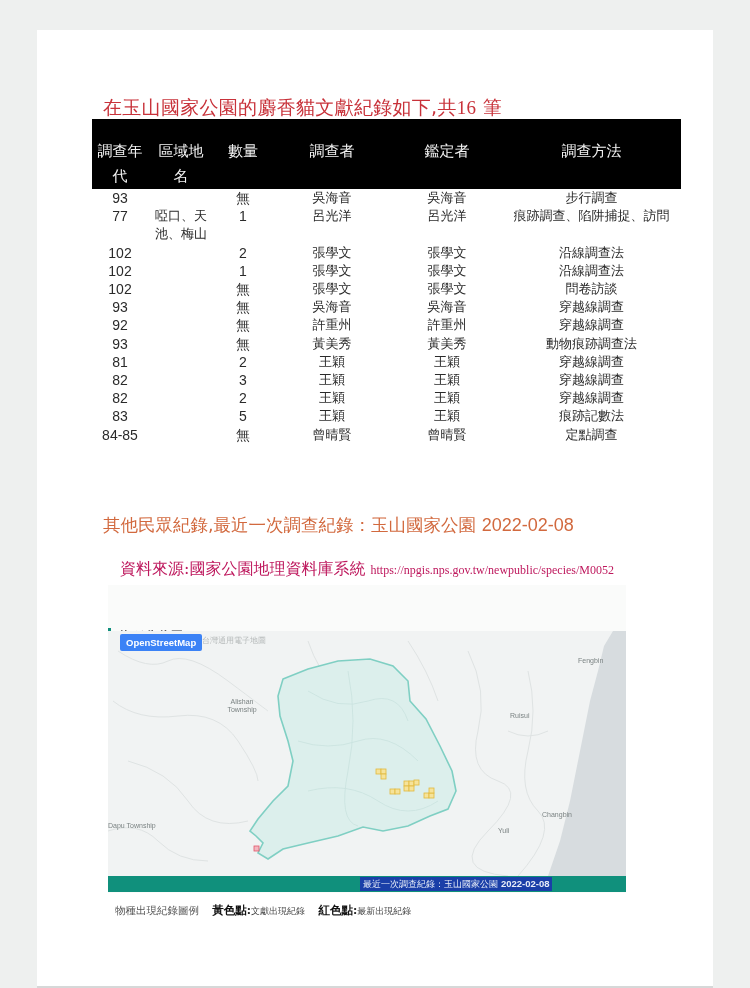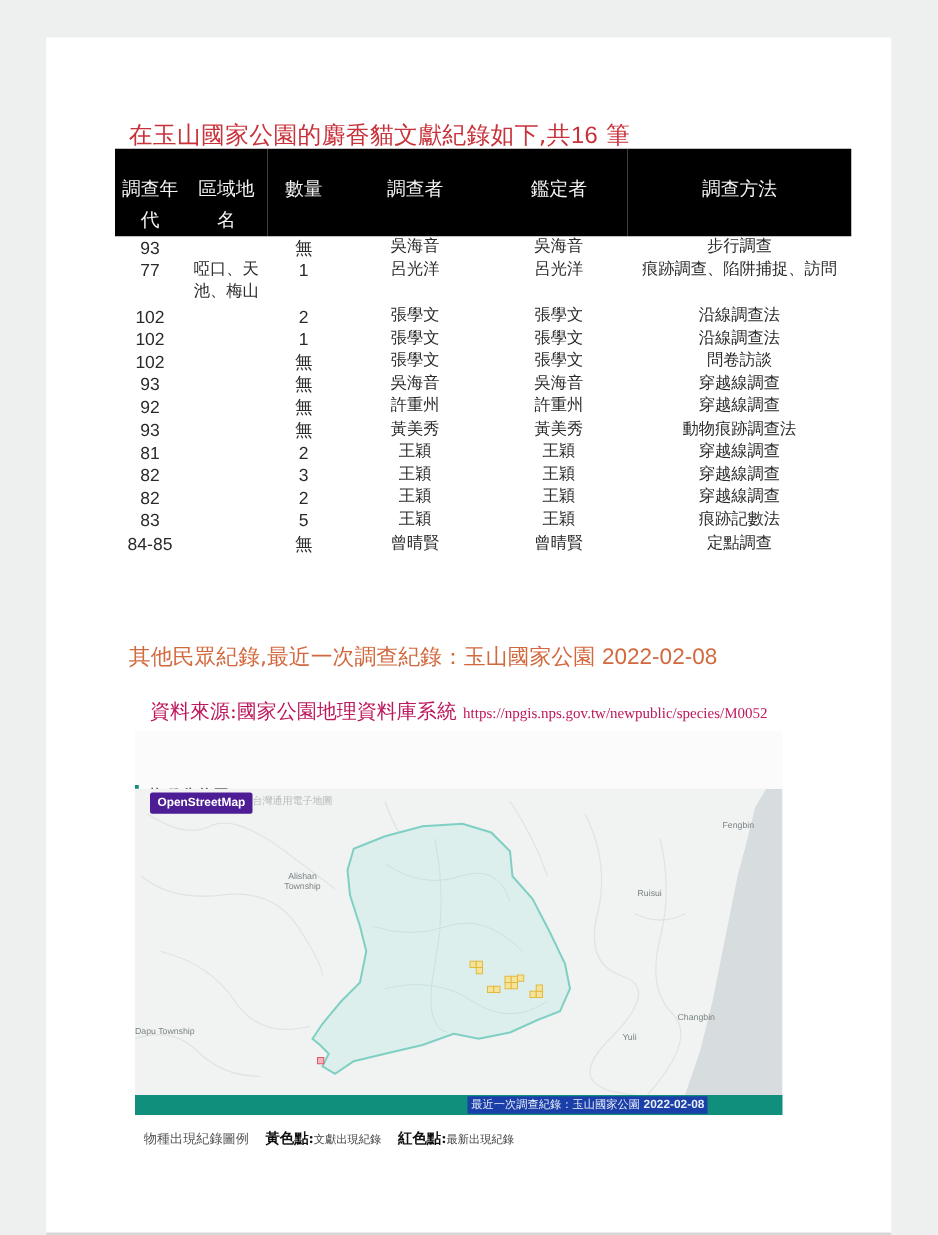--- a/index.html
+++ b/index.html
@@ -6,21 +6,21 @@
   html, body { width: 750px; height: 988px; background: #eef0ef; overflow: hidden; }
   body { font-family: "DejaVu Sans", "Liberation Sans", sans-serif; position: relative; }
   .page {
     position: absolute; left: 37px; top: 30px; width: 676px; height: 958px;
     background: #ffffff; border-bottom: 2px solid #d6d8d8;
   }
   .title {
     position: absolute; left: 103px; top: 95px;
     font-size: 19px; color: #c8323a; white-space: nowrap; letter-spacing: 0.3px;
   }
-  .title .num { font-family: Liberation Sans, sans-serif; }
+  .title .num { font-family: Liberation Serif, serif; }
   table.survey {
     position: absolute; left: 92px; top: 119px; width: 589px;
     border-collapse: collapse; table-layout: fixed;
     font-size: 13px; color: #2a2a2a;
   }
   table.survey thead tr { background: #000; color: #f4f4f4; }
   table.survey th {
     font-weight: normal; font-size: 15px; vertical-align: top; padding-top: 20px;
     line-height: 25px; height: 50px;
   }
@@ -51,33 +51,33 @@
   .maphead { position: absolute; left: 0; top: 22px; height: 18px; display: flex; align-items: flex-end; margin-top: 20px; }
   .maphead .bar { width: 3px; height: 17px; background: #0f8f7c; margin-right: 8px; }
   .maphead .label { font-size: 12px; color: #333; font-weight: bold; letter-spacing: 1px; }
   .map {
     position: absolute; left: 0; top: 46px; width: 518px; height: 245px;
     background: #f1f3f3; overflow: hidden;
   }
   .map svg { position: absolute; left: 0; top: 0; }
   .osm-btn {
     position: absolute; left: 12px; top: 3px; height: 17px; padding: 0 6px;
-    background: #4c1d95; color: #fff; font-size: 9.5px; font-weight: bold;
+    background: #3b82f6; color: #fff; font-size: 9.5px; font-weight: bold;
     font-family: "Liberation Sans", sans-serif; line-height: 17px; border-radius: 2px;
   }
   .alt-layer {
     position: absolute; left: 94px; top: 4px; font-size: 8px; color: #b5b9b9;
   }
   .place { position: absolute; font-size: 7px; color: #7b8383; font-family: "Liberation Sans", sans-serif; text-align: center; line-height: 8px; }
   .mapfoot {
     position: absolute; left: 0; top: 291px; width: 518px; height: 16px;
     background: #10907c;
   }
   .mapfoot .txt {
-    position: absolute; left: 266px; top: 1px; height: 14px; padding: 0 3px;
+    position: absolute; left: 252px; top: 1px; height: 14px; padding: 0 3px;
     background: #1a3fa8; color: #e8eef8; font-size: 9px; line-height: 14px; white-space: nowrap;
   }
   .mapfoot .txt .num { font-family: "Liberation Sans", sans-serif; font-weight: bold; font-size: 9.5px; }
   .legend {
     position: absolute; left: 115px; top: 903px; white-space: nowrap;
     font-family: "DejaVu Serif", serif; font-size: 10.5px; color: #555;
   }
   .legend b { color: #111; font-size: 11.5px; margin-left: 10px; }
   .legend .small { font-size: 9px; color: #444; }
 </style>

